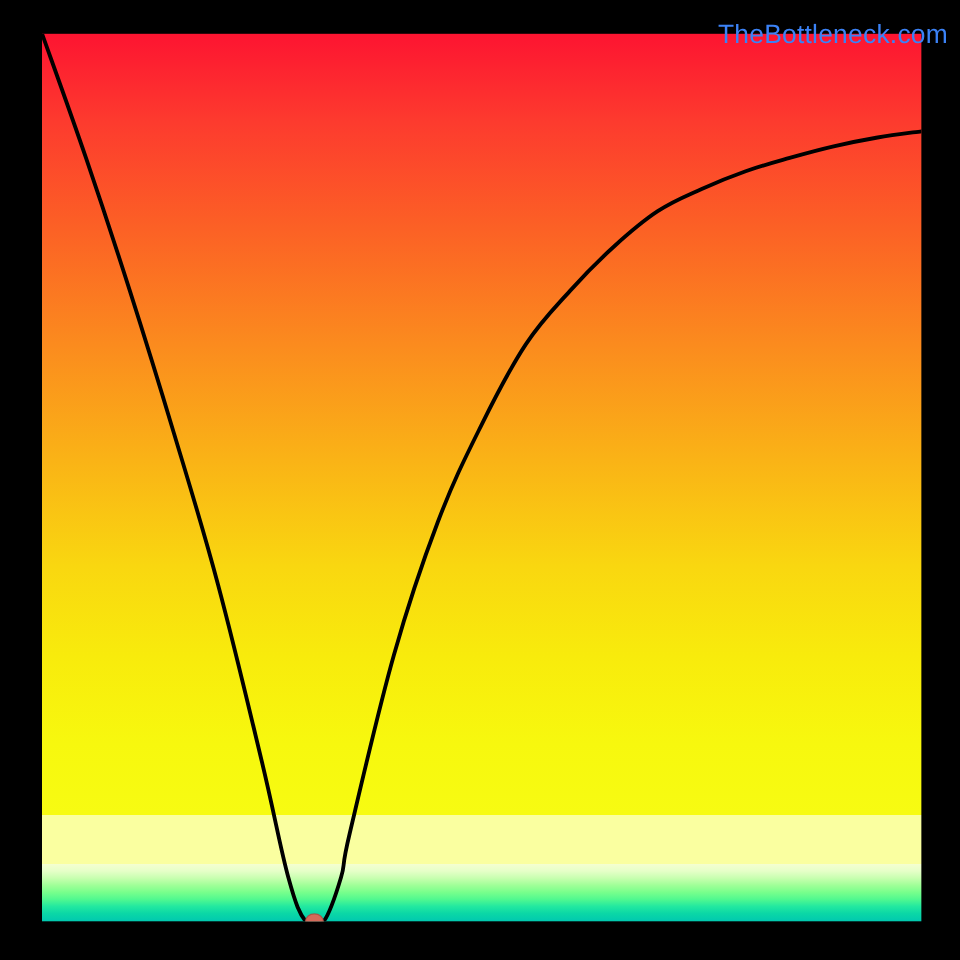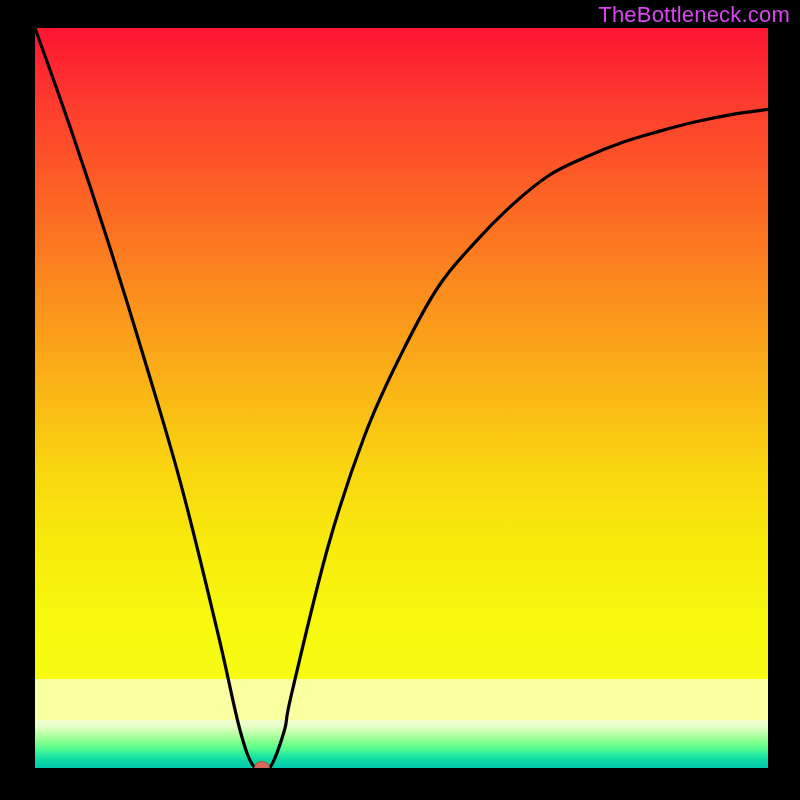--- a/index.html
+++ b/index.html
@@ -12,23 +12,23 @@
     font-family: Arial, Helvetica, sans-serif;
   }
   .wrap {
     position: relative;
     width: 800px;
     height: 800px;
     background: #000000;
   }
   .watermark {
     position: absolute;
-    top: 2px;
+    top: 16px;
     right: 10px;
-    color: #d946ef;
+    color: #3b82f6;
     font-size: 22px;
     font-weight: 400;
     letter-spacing: 0.2px;
     z-index: 3;
   }
   .plot-area {
     position: absolute;
     left: 35px;
     top: 28px;
     width: 733px;

